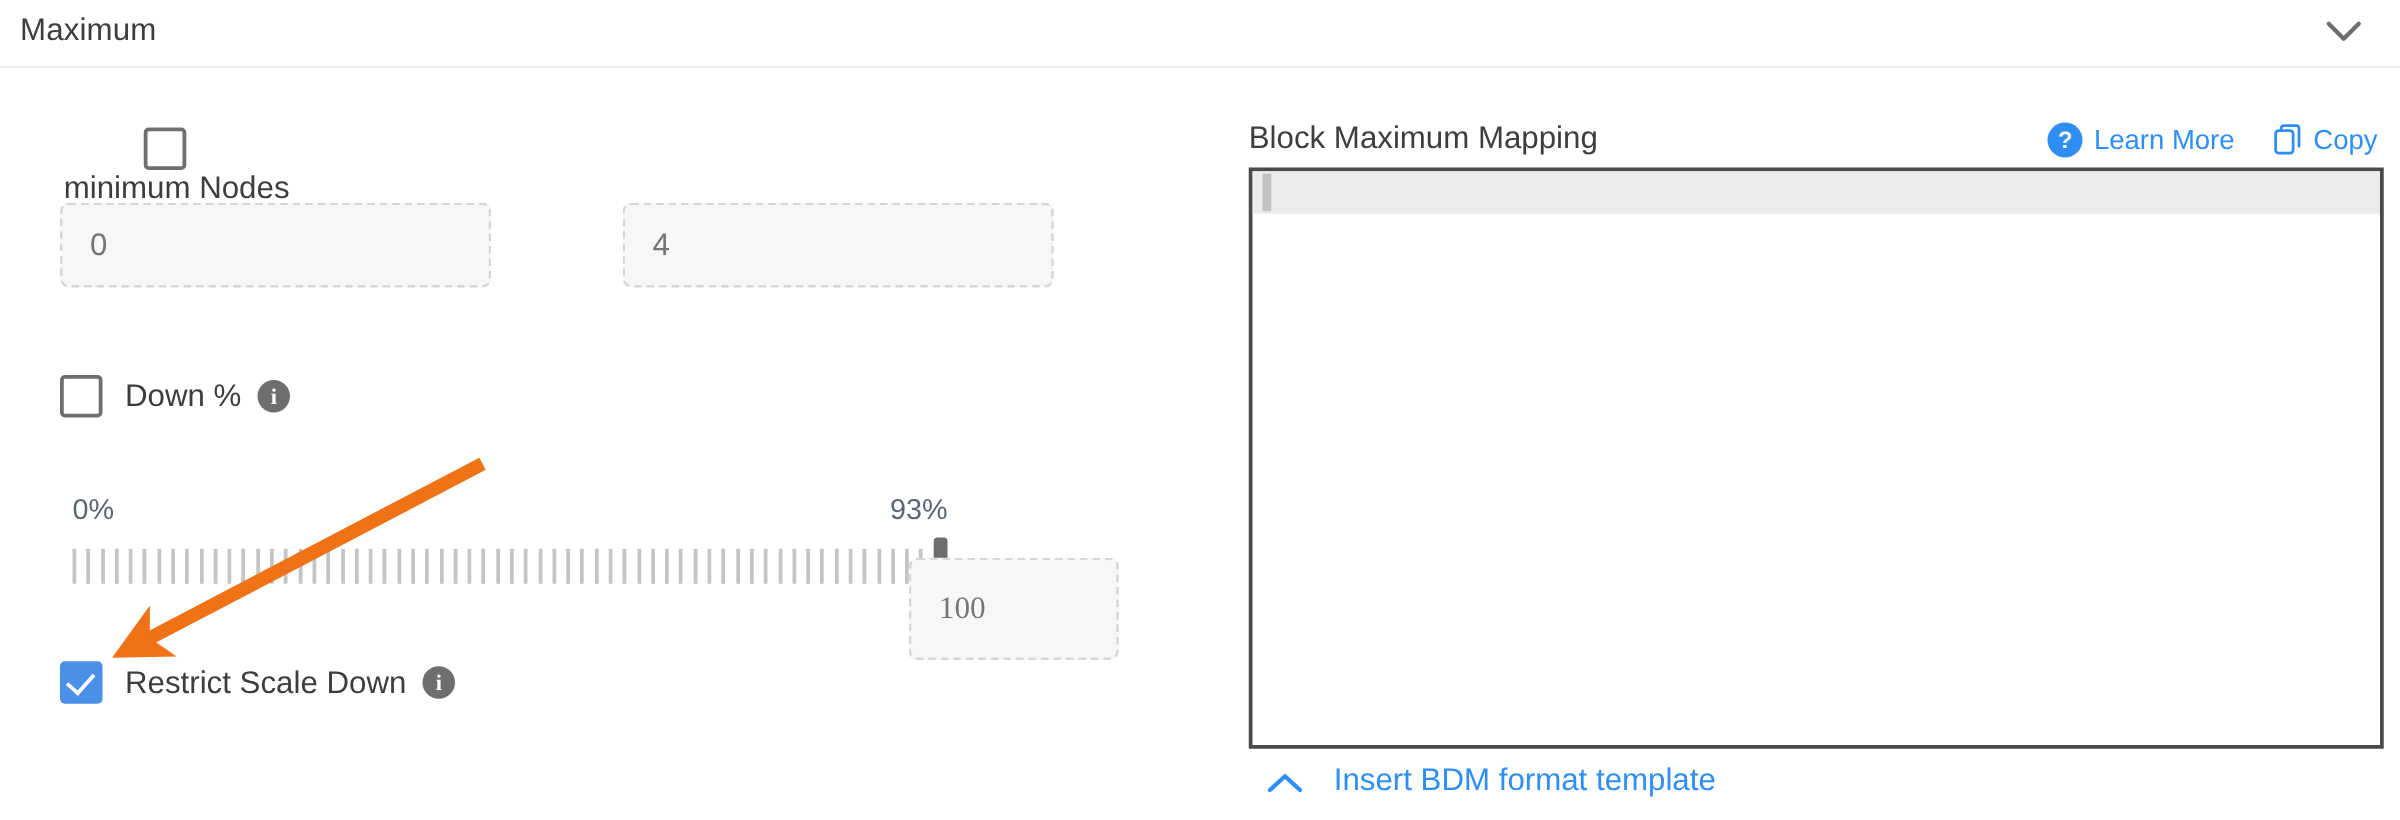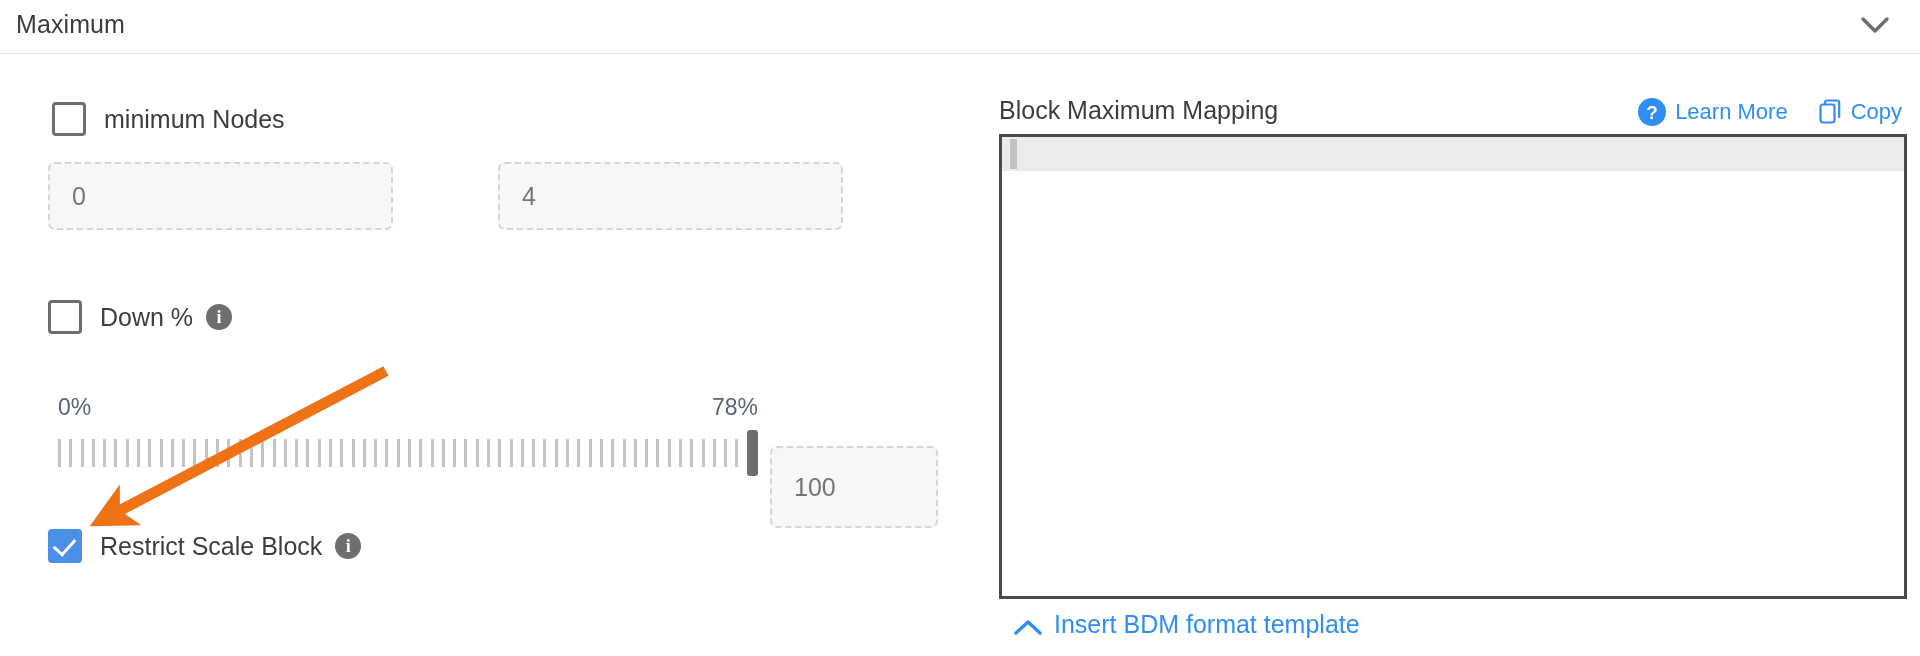--- a/index.html
+++ b/index.html
@@ -242,21 +242,21 @@
     height: 30px;
     background: #c2c2c2;
   }
 
   .insert-link {
     position: absolute;
     left: 18px;
     top: 556px;
     display: flex;
     align-items: center;
-    gap: 11px;
+    gap: 24px;
     color: #2f8ef4;
     font-size: 25px;
     cursor: pointer;
   }
   .chev-up { width: 30px; height: 20px; flex: 0 0 auto; }
 
   
   .annotation-arrow {
     position: absolute;
     left: 0;
@@ -275,37 +275,37 @@
     <div class="section-title">Maximum</div>
     <div class="collapse-chevron">
       <svg width="34" height="26" viewBox="0 0 34 26">
         <path d="M5 7 L17 19 L29 7" fill="none" stroke="#6e6e6e" stroke-width="3.4" stroke-linecap="round" stroke-linejoin="round"></path>
       </svg>
     </div>
   </div>
 
   <div class="left-col">
 
-    <div class="cb-row" style="left:52px; top:48px;">
+    <div class="cb-row" style="left:33px; top:48px;flex-direction:column;">
       <div class="checkbox"></div>
       <span class="cb-label">minimum Nodes</span>
     </div>
     <input class="num-input" style="left: 48px; top: 108px; width: 345px; height: 68px;" placeholder="0">
 
     <input class="num-input" style="left: 498px; top: 108px; width: 345px; height: 68px;" placeholder="4">
 
     <div class="cb-row" style="left:48px; top:246px;">
       <div class="checkbox"></div>
       <span class="cb-label">Down %</span>
       <span class="info-icon">i</span>
     </div>
 
     <div class="slider-wrap">
       <span class="slider-minlabel">0%</span>
-      <span class="slider-maxlabel">78%</span>
+      <span class="slider-maxlabel">93%</span>
       <div class="slider-track" id="slider-track">
           <div class="tick" style="left: 0px;"></div>
           <div class="tick" style="left: 11.2903px;"></div>
           <div class="tick" style="left: 22.5806px;"></div>
           <div class="tick" style="left: 33.871px;"></div>
           <div class="tick" style="left: 45.1613px;"></div>
           <div class="tick" style="left: 56.4516px;"></div>
           <div class="tick" style="left: 67.7419px;"></div>
           <div class="tick" style="left: 79.0323px;"></div>
           <div class="tick" style="left: 90.3226px;"></div>
@@ -358,25 +358,25 @@
           <div class="tick" style="left: 620.968px;"></div>
           <div class="tick" style="left: 632.258px;"></div>
           <div class="tick" style="left: 643.548px;"></div>
           <div class="tick" style="left: 654.839px;"></div>
           <div class="tick" style="left: 666.129px;"></div>
           <div class="tick" style="left: 677.419px;"></div>
           <div class="tick" style="left: 688.71px;"></div>
           <div class="slider-thumb" style="left: 689px;"></div>
         </div>
     </div>
-    <input class="num-input" style="left: 770px; top: 392px; width: 168px; height: 82px;" placeholder="100">
+    <input class="num-input" style="left: 727px; top: 392px; width: 168px; height: 82px; font-family: Liberation Serif, serif;" placeholder="100">
 
     <div class="cb-row" style="left:48px; top:475px;">
       <div class="checkbox checked"></div>
-      <span class="cb-label">Restrict Scale Block</span>
+      <span class="cb-label">Restrict Scale Down</span>
       <span class="info-icon">i</span>
     </div>
   </div>
 
   <div class="right-col">
     <div class="bdm-title">Block Maximum Mapping</div>
 
     <div class="bdm-actions">
       <div class="action-link">
         <span class="qmark">?</span>

